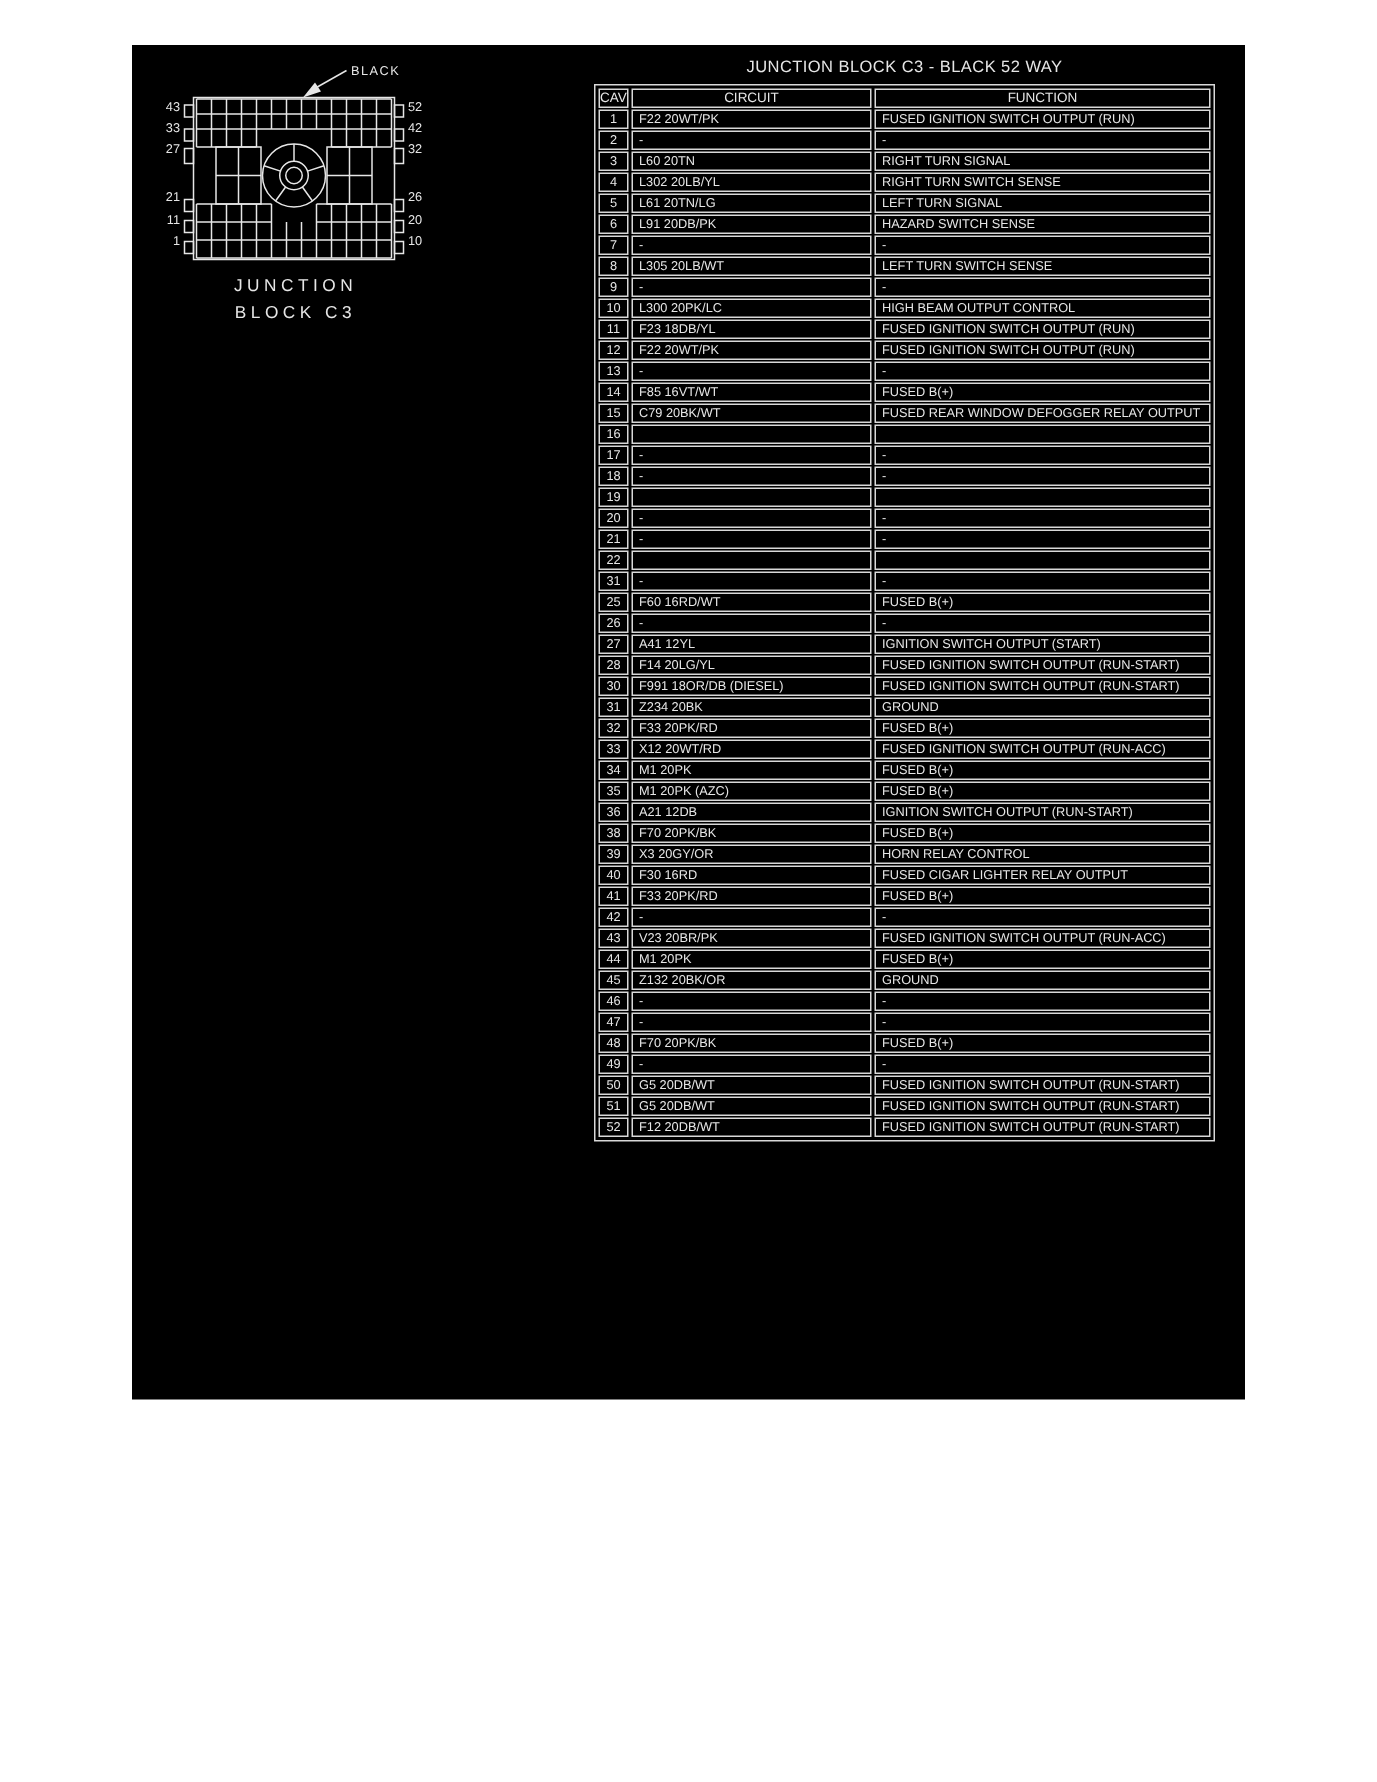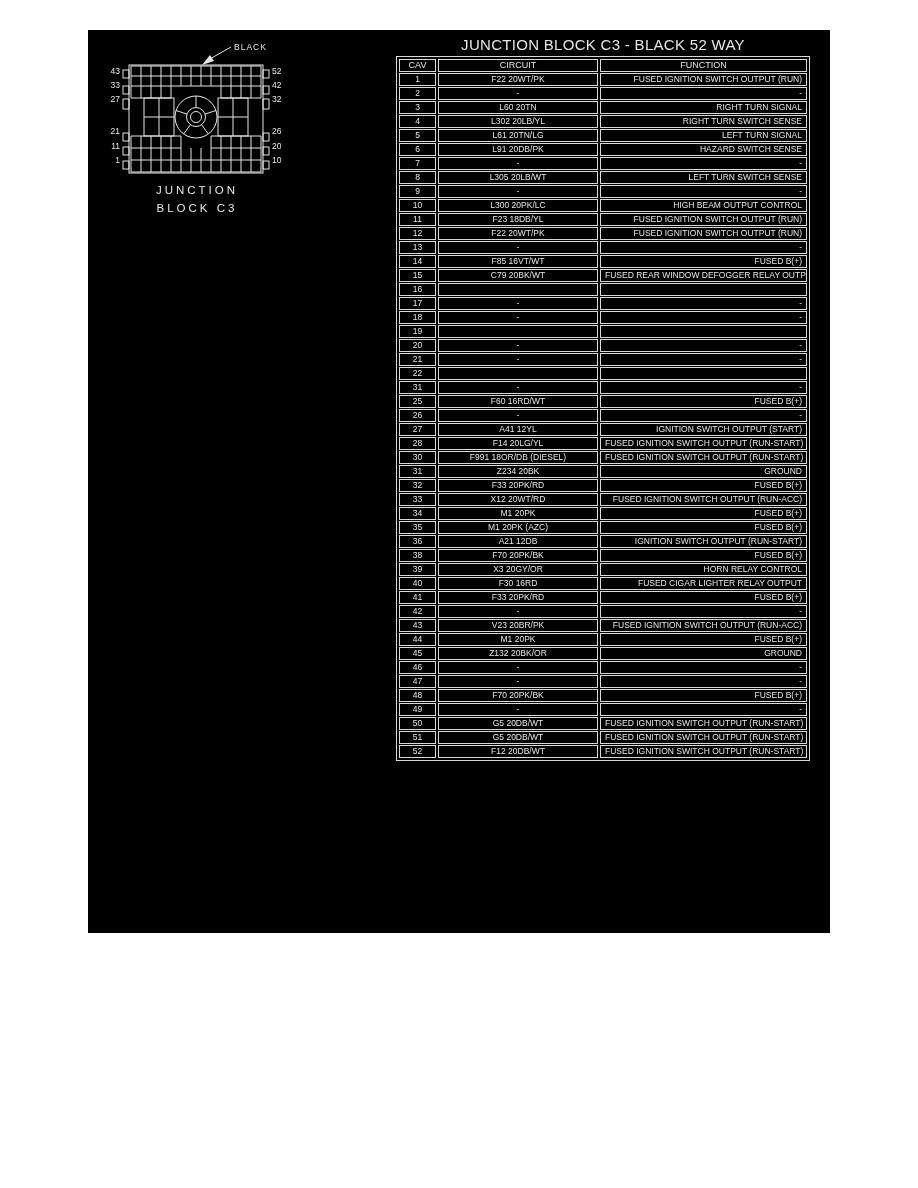--- a/index.html
+++ b/index.html
@@ -9,30 +9,30 @@
   body{background:var(--page-bg); font-family:"Liberation Sans", sans-serif;}
   .page{position:relative; width:918px; height:1188px; background:var(--page-bg); overflow:hidden;}
   .panel{position:absolute; left:88px; top:30px; width:742px; height:903px; background:var(--panel-bg);padding-left:16px;}
 
   
   .connector-figure{position:absolute; left:8px; top:6px; width:210px; height:195px;}
   .connector-figure svg{display:block;}
 
   
   .pin-table{position:absolute; left:308px; top:8px; width:414px;}
-  .table-title{height:14px; line-height:14px; text-align:center; font-size:15px;
+  .table-title{height:14px; line-height:14px; text-align:center; font-size:11px;
                color:var(--text); letter-spacing:0.3px; margin-bottom:4px; white-space:nowrap;}
   .table-box{border:1px solid var(--line); padding:2px; background:var(--panel-bg);}
   .trow{display:flex; gap:2px; margin-bottom:1px;}
   .trow:last-child{margin-bottom:0;}
   .cell{border:1px solid var(--line); height:13px; line-height:11px; font-size:8.5px;
         color:var(--text); overflow:hidden; white-space:nowrap; padding:0 4px;}
-  .cell.cav{width:37px; flex:none; text-align:center; padding:0;}
-  .cell.circuit{width:160px; flex:none; text-align:center;}
-  .cell.function{flex:1; text-align:right;}
+  .cell.cav{width:20px; flex:none; text-align:center; padding:0;}
+  .cell.circuit{width:160px; flex:none; text-align:left;}
+  .cell.function{flex:1; text-align:left;}
   .trow.header .cell{text-align:center; font-size:9px;}
   svg text{fill:var(--text); font-family:"Liberation Sans", sans-serif;}
   svg .num{font-size:8.5px;}
   svg .cap{font-size:11.5px; letter-spacing:3px;}
   svg .blk{font-size:8.5px; letter-spacing:1px;}
   svg path, svg rect, svg circle, svg line{stroke:var(--text); stroke-width:1; fill:none;}
   svg polygon{fill:var(--text); stroke:none;}
 </style>
 </head>
 <body>

